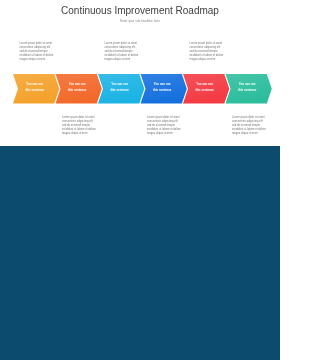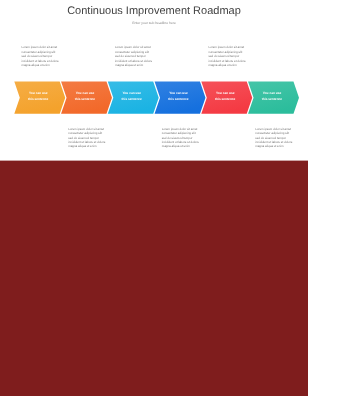--- a/index.html
+++ b/index.html
@@ -1,17 +1,17 @@
 <!DOCTYPE html>
 <html><head>
 <meta charset="utf-8">
 <style>
   html,body{margin:0;padding:0;}
   body{width:280px;height:360px;background:#ffffff;font-family:"Liberation Sans",sans-serif;overflow:hidden;}
-  .page{position:relative;width:280px;height:360px;background:#7f1d1d;}
+  .page{position:relative;width:280px;height:360px;background:#0c4a6e;}
   
   .hero{position:absolute;left:0;top:0;width:280px;height:146px;background:#fff;}
   .h-title{position:absolute;left:0;top:5px;width:280px;text-align:center;font-size:10px;color:#404040;}
   .h-sub{position:absolute;left:0;top:19.4px;width:280px;text-align:center;font-size:3.1px;color:#8a8a8a;}
   .para{position:absolute;font-size:2.7px;line-height:4.1px;color:#757575;width:35px;}
   .arrowband{position:absolute;left:0;top:73.5px;width:280px;height:29.5px;overflow:visible;display:block;}
   .arrowtxt{position:absolute;color:#fff;font-size:2.9px;line-height:5.7px;text-align:center;font-weight:bold;}
 </style>
 </head>
 <body>

